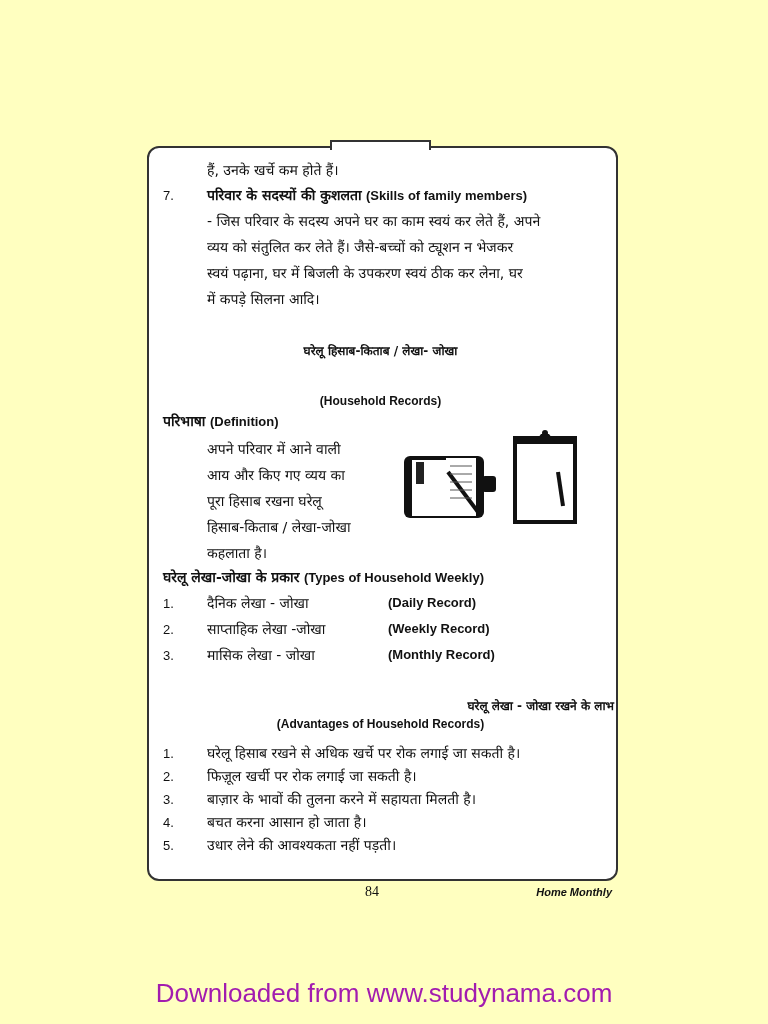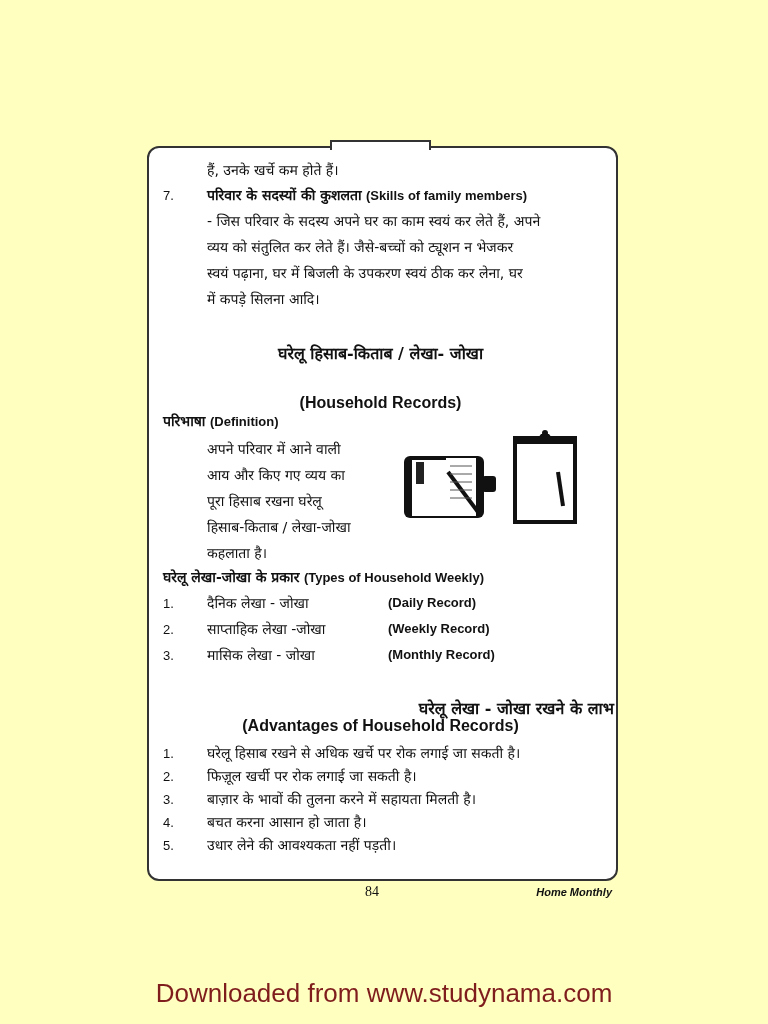--- a/index.html
+++ b/index.html
@@ -24,24 +24,24 @@
     left: 330px; top: 140px;
     width: 97px; height: 8px;
     background: #ffffff;
     border: 2px solid #333;
     border-bottom: none;
   }
   .txt { position: absolute; font-size: 14px; line-height: 26px; white-space: nowrap; }
   .bold { font-weight: bold; }
   .en { font-family: "Liberation Sans", sans-serif; font-weight: bold; font-size: 13px; }
   .num { position: absolute; font-family: "Liberation Sans", sans-serif; font-size: 13px; }
-  .center { position: absolute; left: 147px; width: 467px; text-align: center; font-size: 16px; font-weight: bold; }
+  .center { position: absolute; left: 147px; width: 467px; text-align: center; font-size: 12px; font-weight: bold; }
   .footer-page { position: absolute; left: 365px; top: 884px; font-family: "Liberation Serif", serif; font-size: 14px; }
   .footer-sub { position: absolute; right: 156px; top: 886px; font-family: "Liberation Sans", sans-serif; font-style: italic; font-weight: bold; font-size: 11px; }
-  .download { position: absolute; left: 0; width: 768px; top: 978px; text-align: center; font-family: "Liberation Sans", sans-serif; font-size: 26px; color: #7f1d1d; }
+  .download { position: absolute; left: 0; width: 768px; top: 978px; text-align: center; font-family: "Liberation Sans", sans-serif; font-size: 26px; color: #a21caf; }
   .img { position: absolute; }
 </style>
 </head>
 <body>
 
 <div class="box"></div>
 <div class="tab"></div>
 
 <div class="txt" style="left:207px;top:157px;">हैं, उनके खर्चे कम होते हैं।</div>
 

